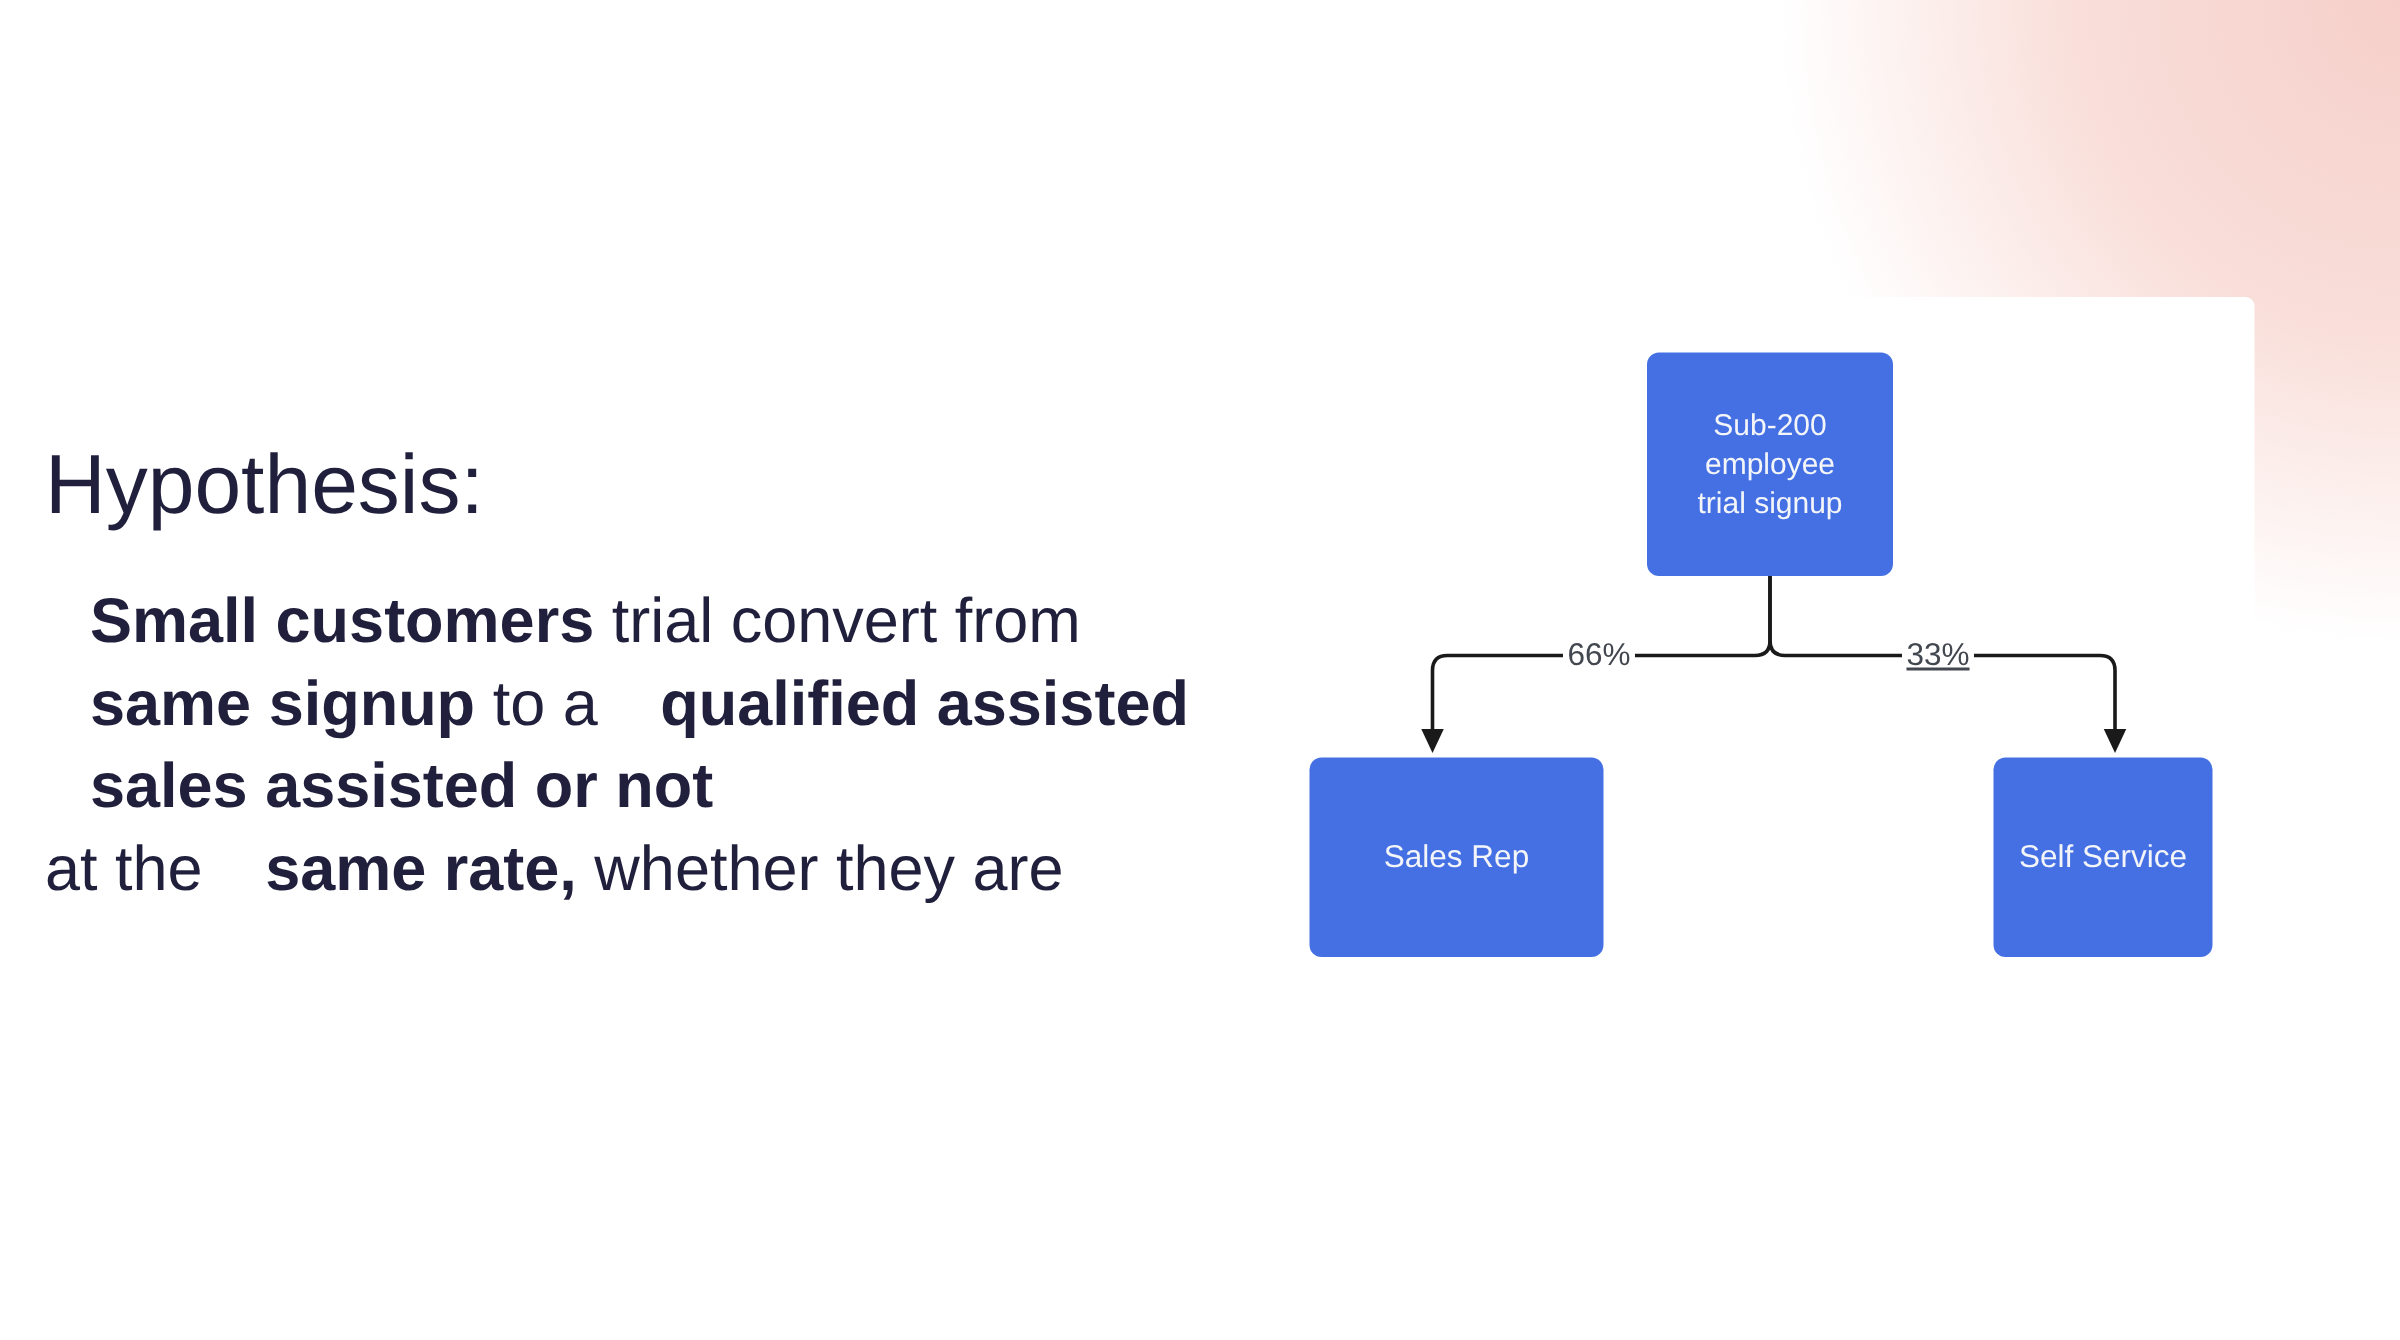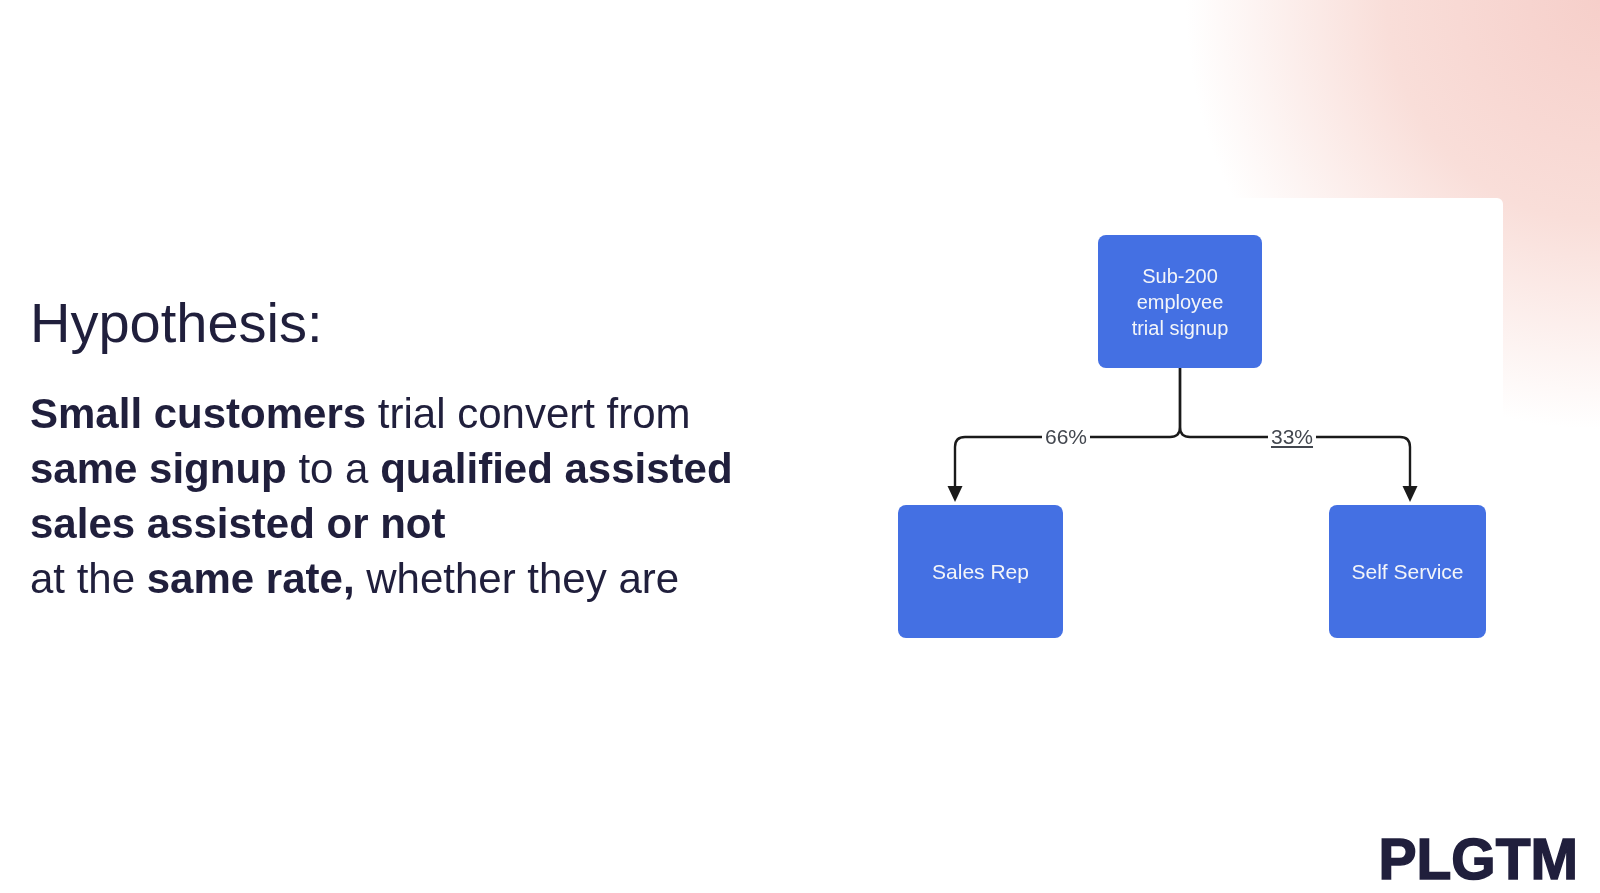--- a/index.html
+++ b/index.html
@@ -27,33 +27,33 @@
   .hypothesis{
     position:absolute;left:30px;top:291px;width:760px;color:var(--navy);
   }
   .hypothesis-label{
     font-size:56px;font-weight:400;line-height:1.15;
   }
   .hypothesis-paragraph{
     margin-top:31px;font-size:42px;font-weight:400;line-height:55px;
   }
   .hypo-line{white-space:pre;}
-  .hypo-line .b{font-weight:700;}
+  .hypo-line .b{font-weight:700;margin-left:30px;}
   
   .diagram{position:absolute;inset:0;}
   .arrow-svg{position:absolute;left:0;top:0;}
   .node{
     position:absolute;background:var(--accent);border-radius:8px;
     color:#f3f5f9;display:flex;align-items:center;justify-content:center;
     text-align:center;
   }
-  .node-root{left:1098px;top:235px;width:164px;height:133px;
+  .node-root{left:1098px;top:235px;width:164px;height:149px;
     font-size:20px;line-height:26px;padding:0 28px;box-sizing:border-box;}
-  .node-left{left:898px;top:505px;width:165px;height:133px;font-size:21px;}
-  .node-right{left:1329px;top:505px;width:157px;height:133px;font-size:21px;}
+  .node-left{left:873px;top:505px;width:196px;height:133px;font-size:21px;}
+  .node-right{left:1329px;top:505px;width:146px;height:133px;font-size:21px;}
   .percent-label{
     position:absolute;transform:translate(-50%,-50%);
     background:#ffffff;padding:0 3px;
     font-size:21px;color:var(--muted);white-space:nowrap;
   }
   .percent-left{left:1066px;top:437px;text-align:right;}
   .percent-right{left:1292px;top:437px;text-decoration:underline;}
   .brand-logo{
     position:absolute;right:22px;top:826px;
     font-size:57px;font-weight:700;letter-spacing:0px;
@@ -93,15 +93,14 @@
 
     <div class="node node-root">Sub-200 employee trial signup</div>
 
     <span class="percent-label percent-left">66%</span>
     <span class="percent-label percent-right">33%</span>
 
     <div class="node node-left">Sales Rep</div>
     <div class="node node-right">Self Service</div>
   </div>
 
-  <div class="brand-logo">PLGTM</div>
 
 </div>
 
 </body></html>

